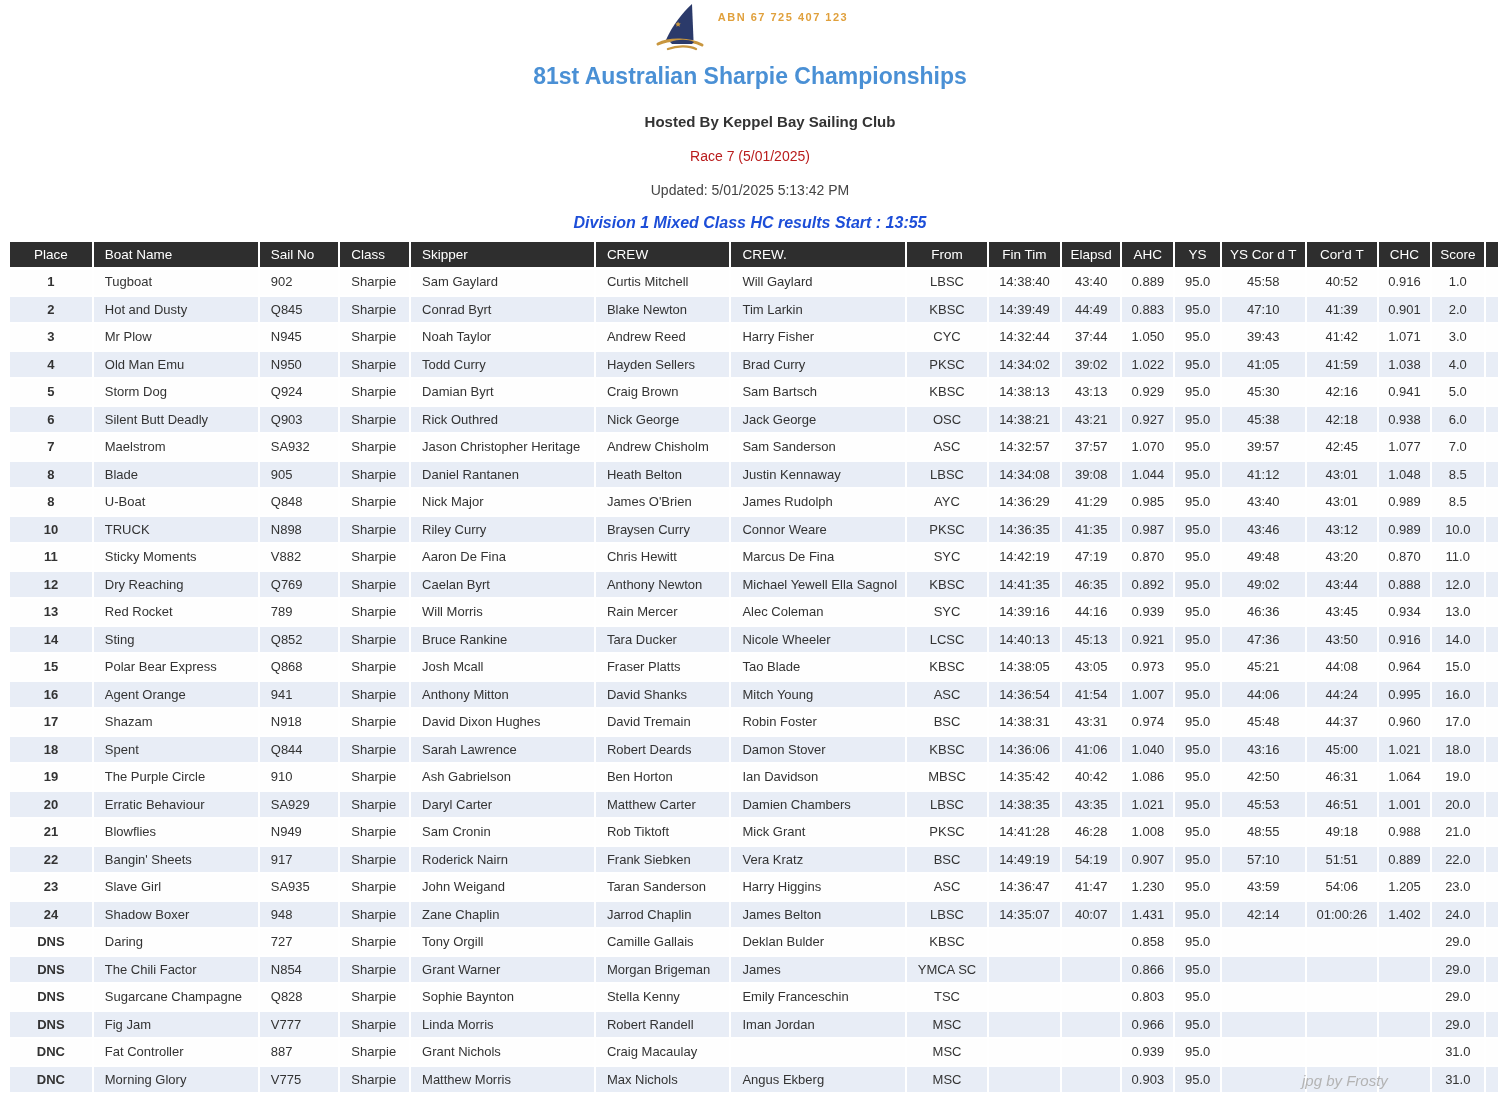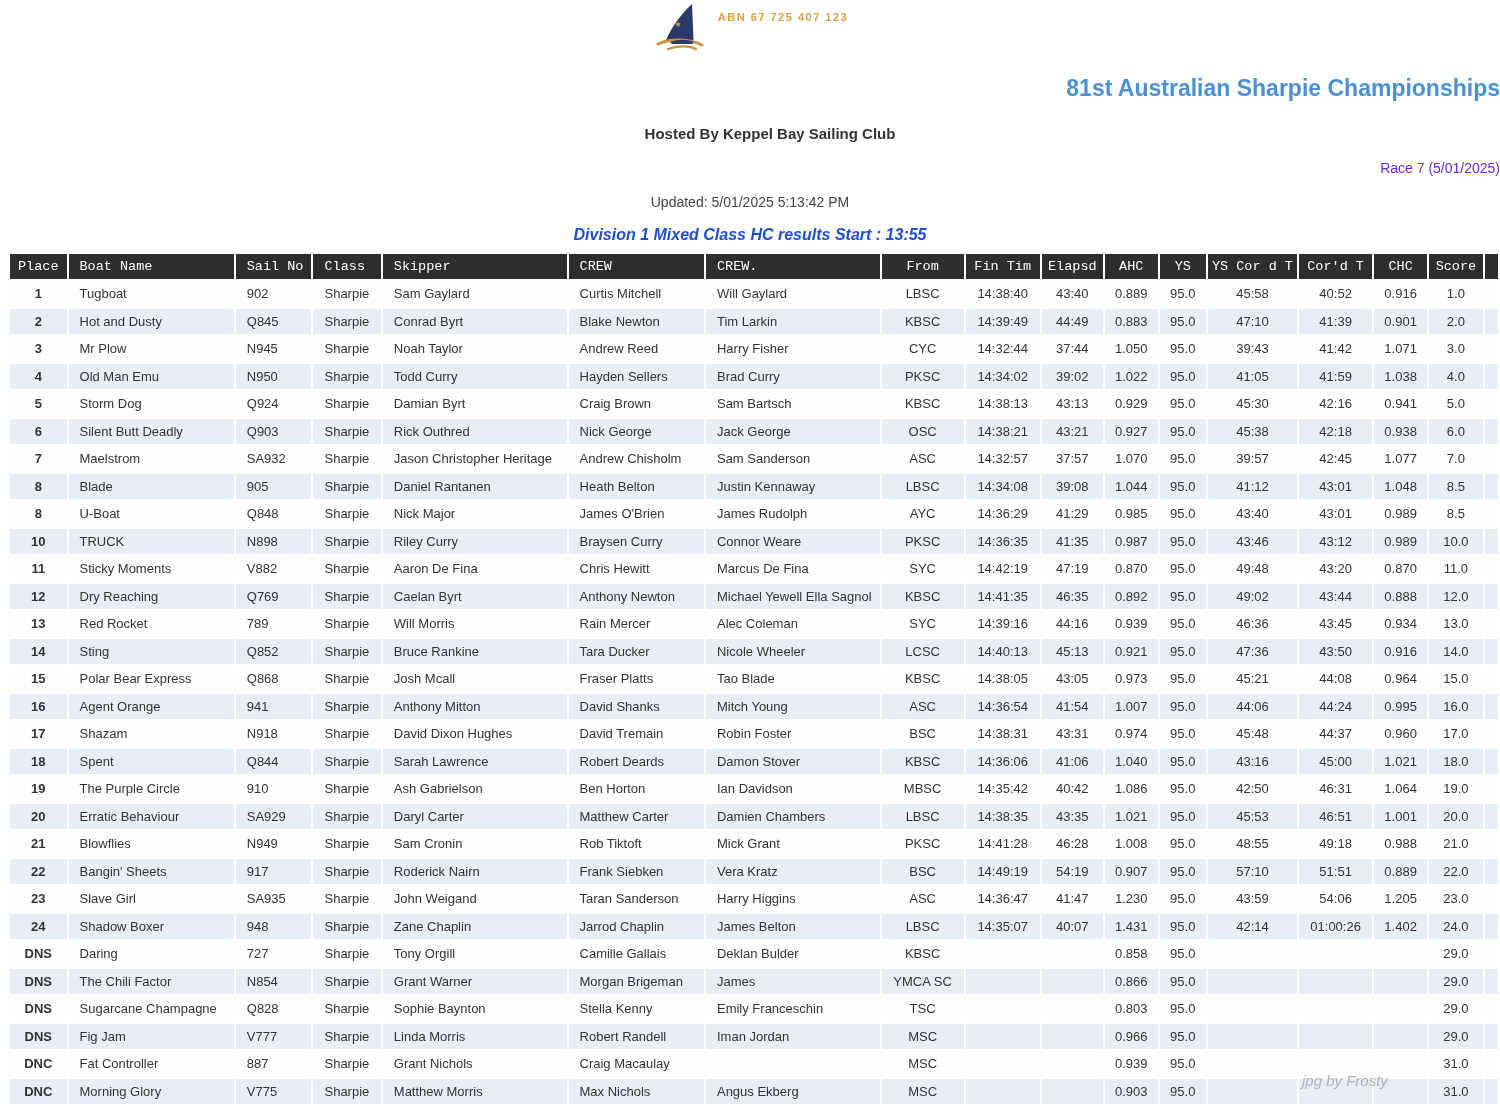--- a/index.html
+++ b/index.html
@@ -20,47 +20,47 @@
     font-family:"DejaVu Serif", serif;
     font-style:italic; font-weight:bold;
     font-size:25px; color:#2b3a6a; letter-spacing:1px; line-height:30px;
   }
   .club-abn {
     font-size:11px; font-weight:bold; color:#e0a03c;
     text-align:center; letter-spacing:1.5px; margin-top:8px;
   }
 
   .page-title {
-    text-align:right; color:#4a90d5; font-weight:bold;
-    font-size:23px; margin-top:20px;
+    text-align:center; color:#4a90d5; font-weight:bold;
+    font-size:23px; margin-top:8px;
   }
   .hosted-by {
     text-align:center; color:#333; font-weight:bold;
     font-size:15px; margin-top:23px;padding-left:40px;
   }
   .race-line {
-    text-align:right; color:#6d28d9; font-size:14px; margin-top:18px;
+    text-align:center; color:#b91c1c; font-size:14px; margin-top:18px;
   }
   .updated-line {
     text-align:center; color:#444; font-size:14px; margin-top:18px;
   }
   .division-line {
     text-align:center; color:#1d4ed8; font-weight:bold; font-style:italic;
     font-size:16px; margin-top:16px; margin-bottom:8px;
   }
 
   
   table.results {
     border-collapse:separate; border-spacing:2px;
     table-layout:fixed; margin-left:8px;
   }
   .results th {
     background:#2e2e2e; color:#ffffff; font-weight:400;
-    font-size:13.5px; height:25px; padding:1px 8px;
-    white-space:nowrap; overflow:hidden;font-family:Liberation Mono, monospace;
+    font-size:13.5px; height:25px; padding:1px 24px;
+    white-space:nowrap; overflow:hidden;
   }
   .results td {
     background:#fefefe; font-size:13px; height:25.5px; color:#333;
     padding:1px 8px; white-space:nowrap; overflow:hidden;
   }
   .results tr.even td { background:#e8edf6; }
   .results td:first-child { font-weight:bold; }
 
   
   .results th:first-child, .results td:first-child { text-align:center; }

